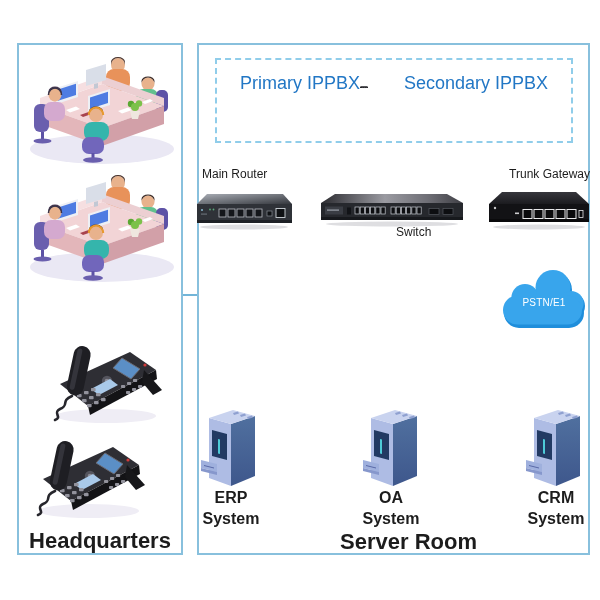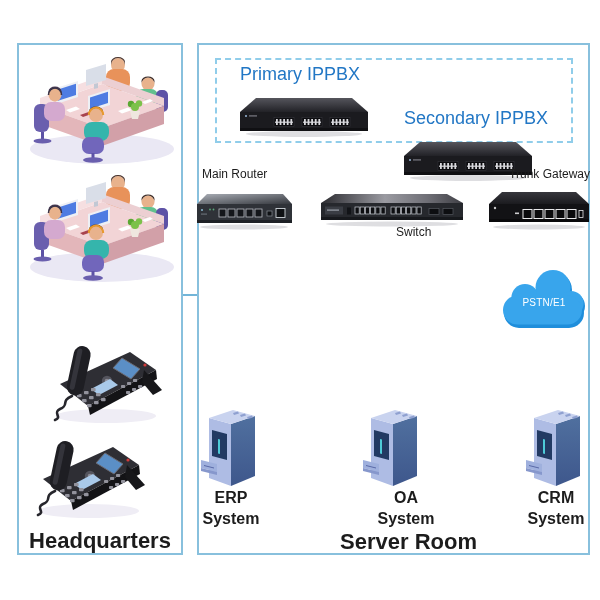--- a/index.html
+++ b/index.html
@@ -19,38 +19,38 @@
   .panel{position:absolute;border:2px solid var(--box-border);background:#ffffff;}
   .hq-panel{left:17px;top:43px;width:166px;height:512px;}
   .sr-panel{left:197px;top:43px;width:393px;height:512px;}
 
   .h-line{position:absolute;height:2px;background:var(--line);}
   .v-line{position:absolute;width:2px;background:var(--line);}
 
   .dashed-box{position:absolute;left:215px;top:58px;width:358px;height:85px;
     border:2px dashed var(--dashed-border);background:transparent;}
 
-  .pbx-group{position:absolute;width:128px;display:flex;flex-direction:column;}
+  .pbx-group{position:absolute;width:128px;display:flex;flex-direction:row;align-items:center;}
   .pbx-group.primary{left:240px;top:64px;}
-  .pbx-group.secondary{left:404px;top:64px;margin-top:44px;}
+  .pbx-group.secondary{left:404px;top:64px;}
   .pbx-label{font-size:18px;font-weight:500;color:var(--pbx-label);white-space:nowrap;margin-bottom:7px;}
 
   .dev-label{position:absolute;font-size:12px;font-weight:400;color:var(--label-text);white-space:nowrap;}
   .lbl-router{left:202px;top:167px;}
   .lbl-switch{left:396px;top:225px;}
   .lbl-gateway{left:487px;top:167px;width:103px;text-align:right;}
 
   .svg-abs{position:absolute;display:block;}
 
   .cloud-label{position:absolute;left:498px;top:297px;width:92px;text-align:center;
     color:#ffffff;font-size:10px;font-weight:500;letter-spacing:.2px;}
 
   .server-label{position:absolute;width:92px;text-align:center;font-size:16px;line-height:1.32;color:var(--label-text);font-weight:bold;}
   .srv-lbl-1{left:185px;top:487px;}
-  .srv-lbl-2{left:360px;top:487px;}
+  .srv-lbl-2{left:345px;top:487px;}
   .srv-lbl-3{left:510px;top:487px;}
 
   .zone-title{position:absolute;font-size:22px;color:var(--label-text);text-align:center;}
   .hq-title{left:17px;top:528px;width:166px;font-weight:700;}
   .sr-title{left:197px;top:529px;width:423px;font-weight:600;}
 </style>
 </head>
 <body>
 
 <div class="canvas">

